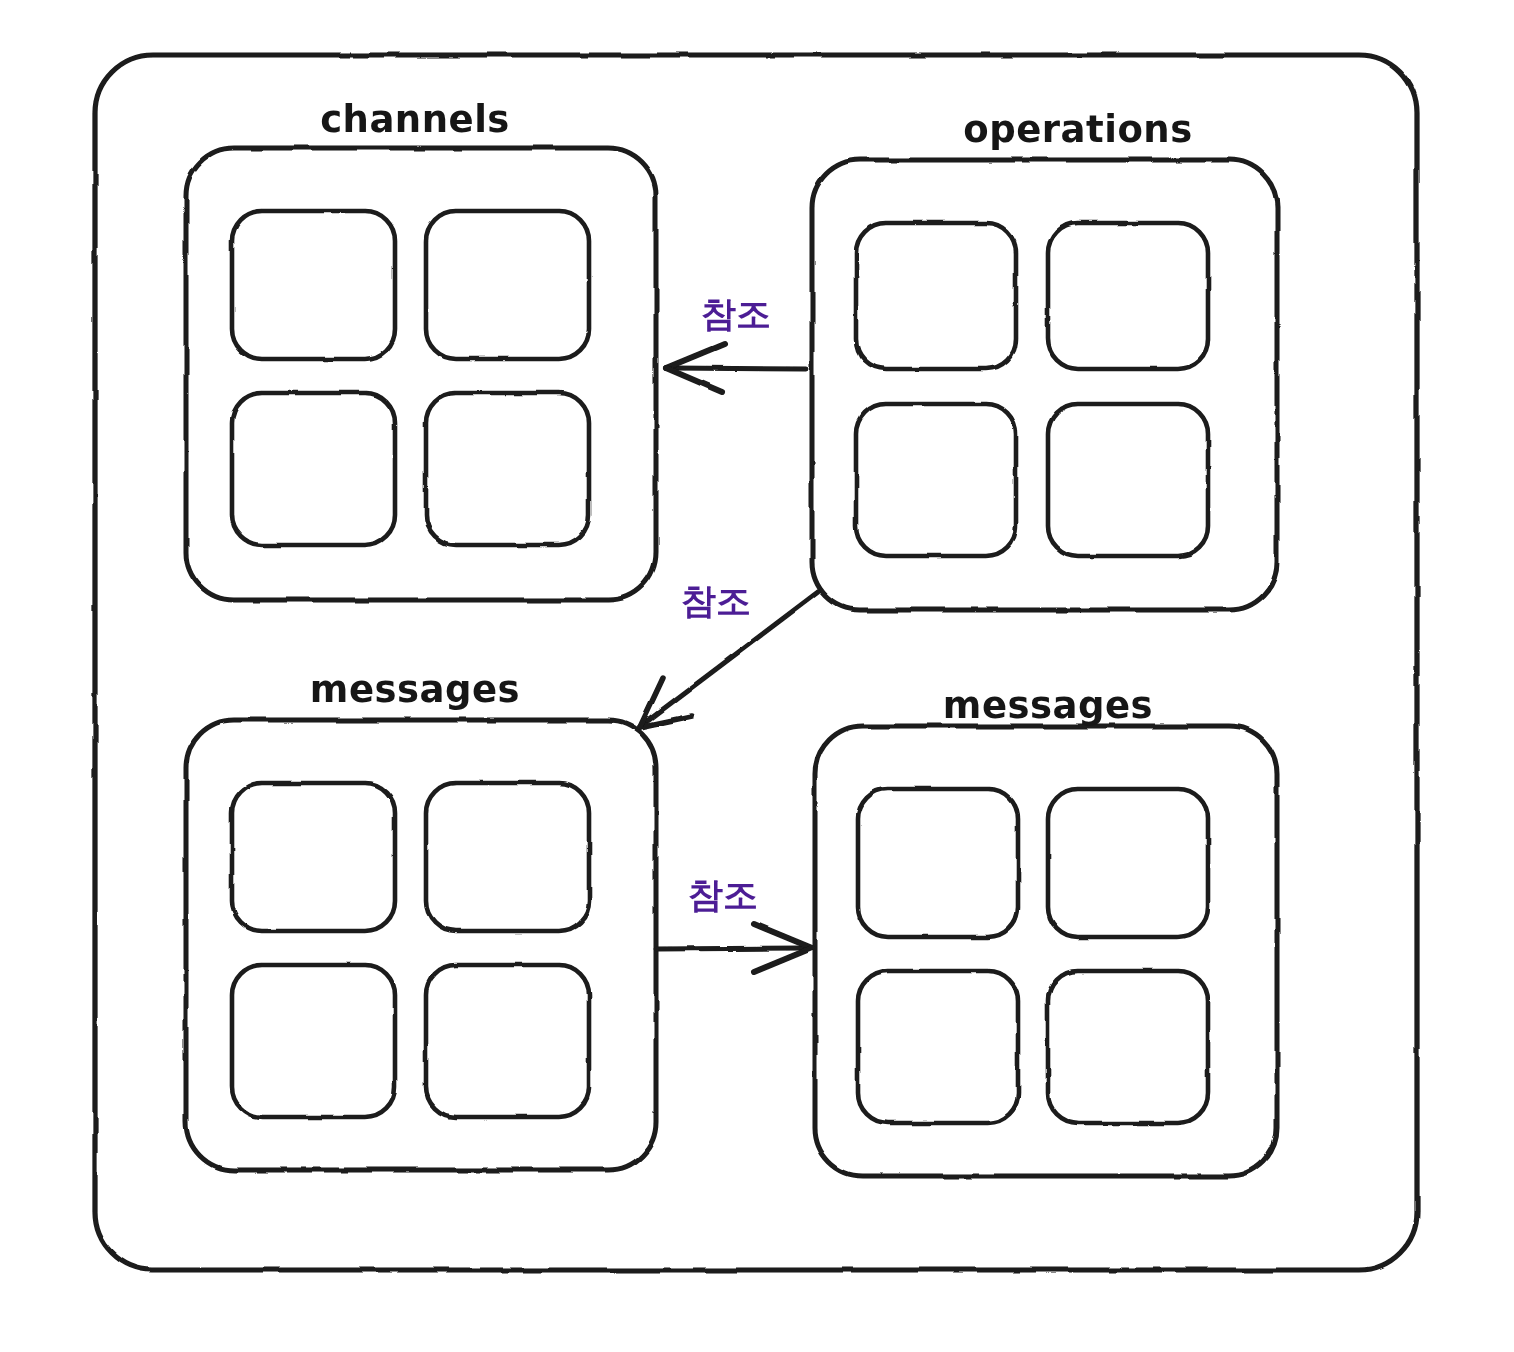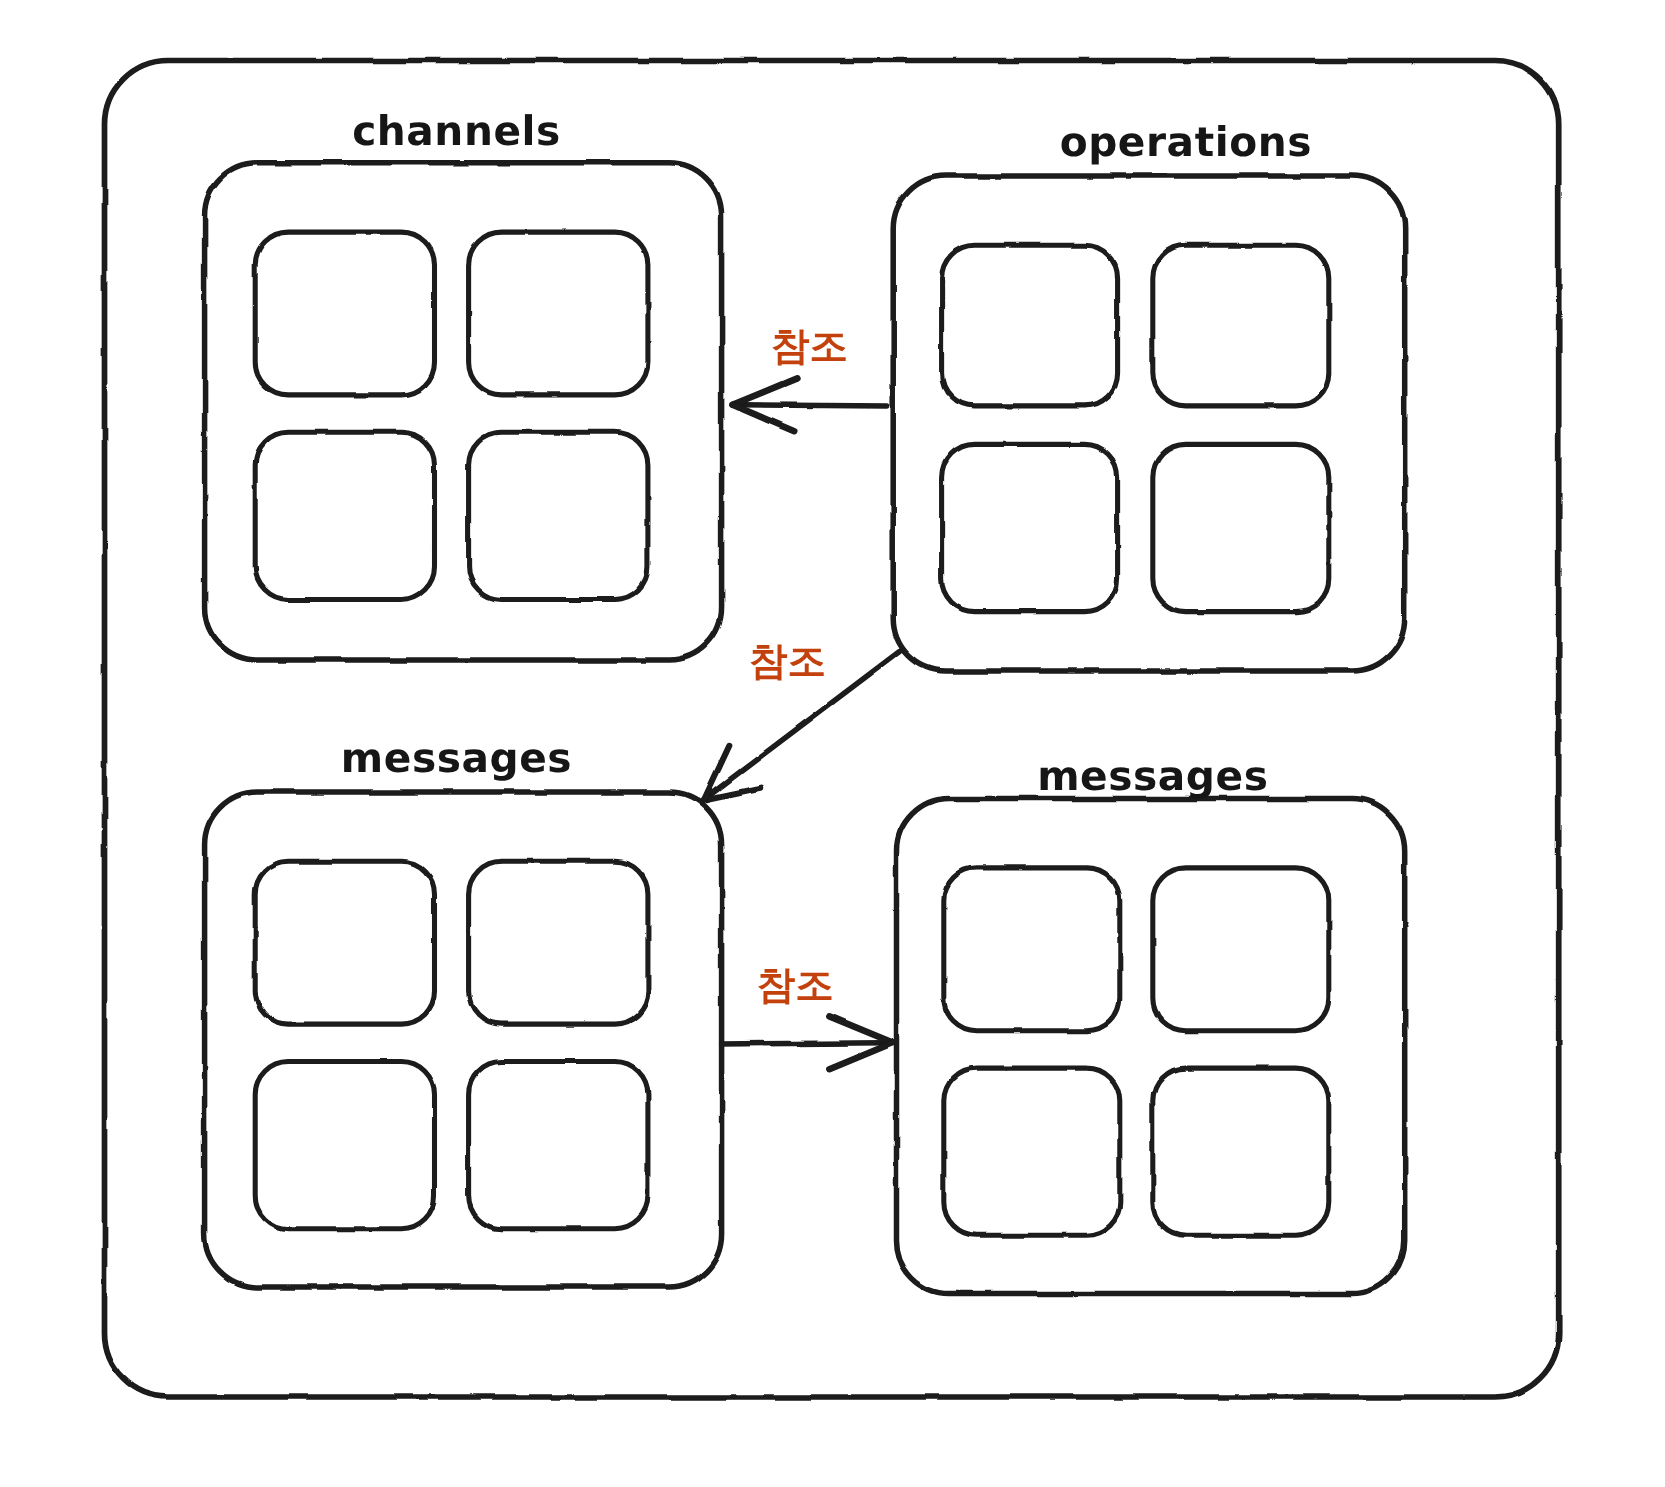--- a/index.html
+++ b/index.html
@@ -33,21 +33,21 @@
     letter-spacing: 0.5px;
     white-space: nowrap;
     transform: translateX(-50%);
     text-align: center;
   }
   .edge-label {
     position: absolute;
     font-family: "DejaVu Sans", sans-serif;
     font-size: 35px;
     font-weight: 600;
-    color: #c2410c;
+    color: #4c1d95;
     white-space: nowrap;
     transform: translateX(-50%);
     text-align: center;
   }
 </style>
 </head>
 <body>
 
 <div id="canvas">
 

